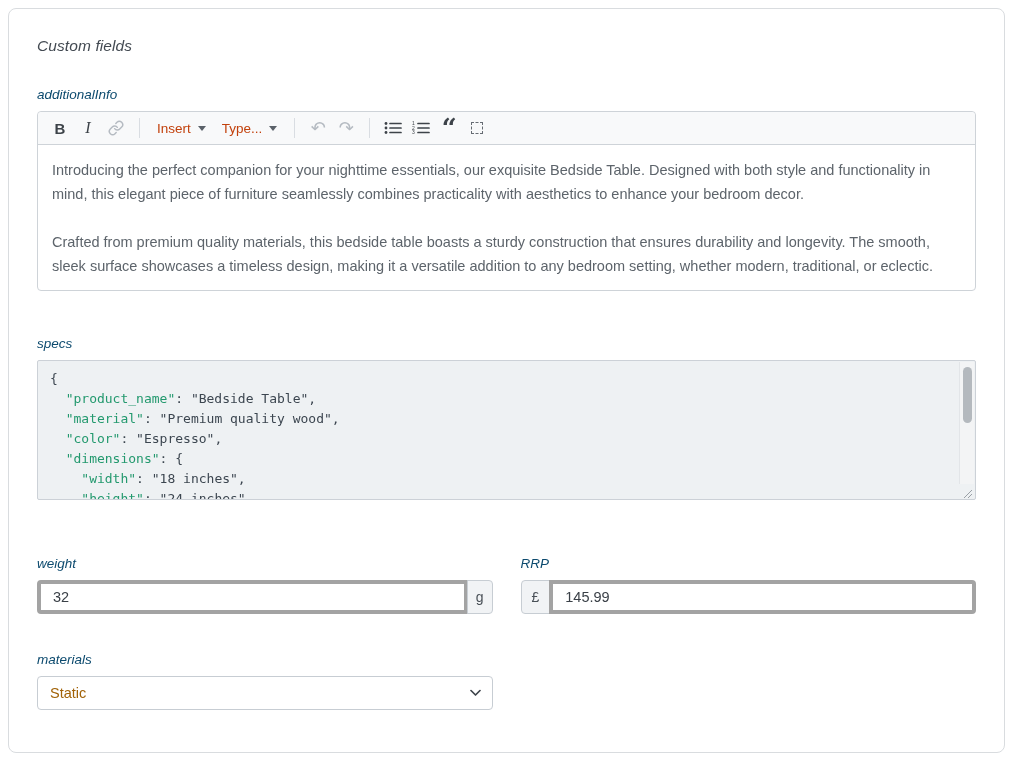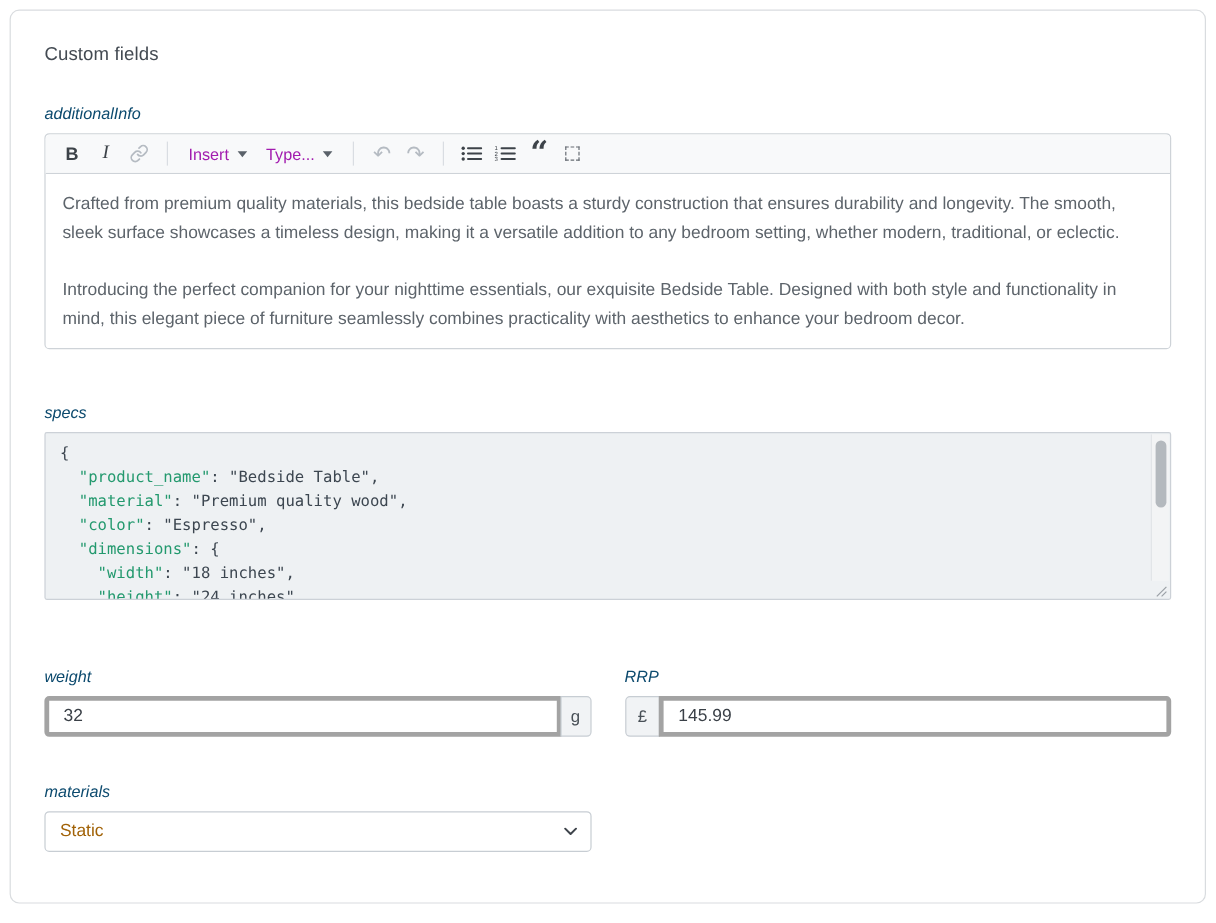--- a/index.html
+++ b/index.html
@@ -7,21 +7,21 @@
   body {
     width:1013px; height:769px; overflow:hidden;
     font-family:"Liberation Sans", sans-serif;
     -webkit-font-smoothing:antialiased;
   }
   .card {
     position:absolute; left:8px; top:8px; width:997px; height:745px;
     background:#ffffff; border:1px solid #d9dcdf; border-radius:8px;
     padding:28px 28px 14px 28px;
   }
-  .card-title { margin:0; font-size:15.5px; font-weight:500; color:#434a52; letter-spacing:.1px; }
+  .card-title { margin:0; font-size:15.5px; font-weight:500; color:#434a52; letter-spacing:.1px;font-style:italic; }
 
   .field-label {
     display:block; font-size:13.5px; color:#0c4a6e; margin-bottom:9px;font-style:italic;
   }
   .ai-label { margin-top:32px; }
 
   
   .editor { border:1px solid #ced3d8; border-radius:4px; background:#fff; }
   .toolbar {
     display:flex; align-items:center; height:33px; padding:0 8px;
@@ -34,21 +34,21 @@
     color:#3d4349; font-family:"Liberation Sans", sans-serif; font-size:14px;
   }
   .tb-bold { font-weight:700; font-size:15px; }
   .tb-italic { font-style:italic; font-family:"Liberation Serif", serif; font-size:16px; }
   .tb-disabled { color:#b5bbc2; }
   .tb-glyph { font-size:18px; line-height:1; }
   .tb-divider { width:1px; height:20px; background:#d9dde2; margin:0 9px; flex:none; }
   .tb-dd {
     display:flex; align-items:center; gap:7px;
     background:none; border:none; cursor:pointer; padding:0 8px; height:26px;
-    font-family:"Liberation Sans", sans-serif; font-size:13.5px; color:#a21caf;
+    font-family:"Liberation Sans", sans-serif; font-size:13.5px; color:#c2410c;
   }
   .caret {
     width:0; height:0; border-left:4px solid transparent; border-right:4px solid transparent;
     border-top:5px solid #5a6169;
   }
   .tb-quote {
     font-family:"DejaVu Serif", serif; font-weight:700; font-size:26px;
     overflow:hidden; align-items:flex-start;
   }
   .tb-quote span { display:block; transform:translateY(3px); line-height:20px; }
@@ -167,22 +167,22 @@
         </svg>
       </button>
       <button class="tb-btn tb-quote">
         <span>“</span>
       </button>
       <button class="tb-btn">
         <span class="dashed-box"></span>
       </button>
     </div>
     <div class="editor-content">
+      <p>Introducing the perfect companion for your nighttime essentials, our exquisite Bedside Table. Designed with both style and functionality in mind, this elegant piece of furniture seamlessly combines practicality with aesthetics to enhance your bedroom decor.</p>
       <p>Crafted from premium quality materials, this bedside table boasts a sturdy construction that ensures durability and longevity. The smooth, sleek surface showcases a timeless design, making it a versatile addition to any bedroom setting, whether modern, traditional, or eclectic.</p>
-      <p>Introducing the perfect companion for your nighttime essentials, our exquisite Bedside Table. Designed with both style and functionality in mind, this elegant piece of furniture seamlessly combines practicality with aesthetics to enhance your bedroom decor.</p>
     </div>
   </div>
 
   <label class="field-label specs-label">specs</label>
   <div class="code-area">
     <div class="code-line"><span class="cp">{</span><span class="ck"></span><span class="cp"></span><span class="cv"></span><span class="cp"></span></div>
     <div class="code-line"><span class="cp">  </span><span class="ck">"product_name"</span><span class="cp">: </span><span class="cv">"Bedside Table"</span><span class="cp">,</span></div>
     <div class="code-line"><span class="cp">  </span><span class="ck">"material"</span><span class="cp">: </span><span class="cv">"Premium quality wood"</span><span class="cp">,</span></div>
     <div class="code-line"><span class="cp">  </span><span class="ck">"color"</span><span class="cp">: </span><span class="cv">"Espresso"</span><span class="cp">,</span></div>
     <div class="code-line"><span class="cp">  </span><span class="ck">"dimensions"</span><span class="cp">: </span><span class="cv">{</span><span class="cp"></span></div>

